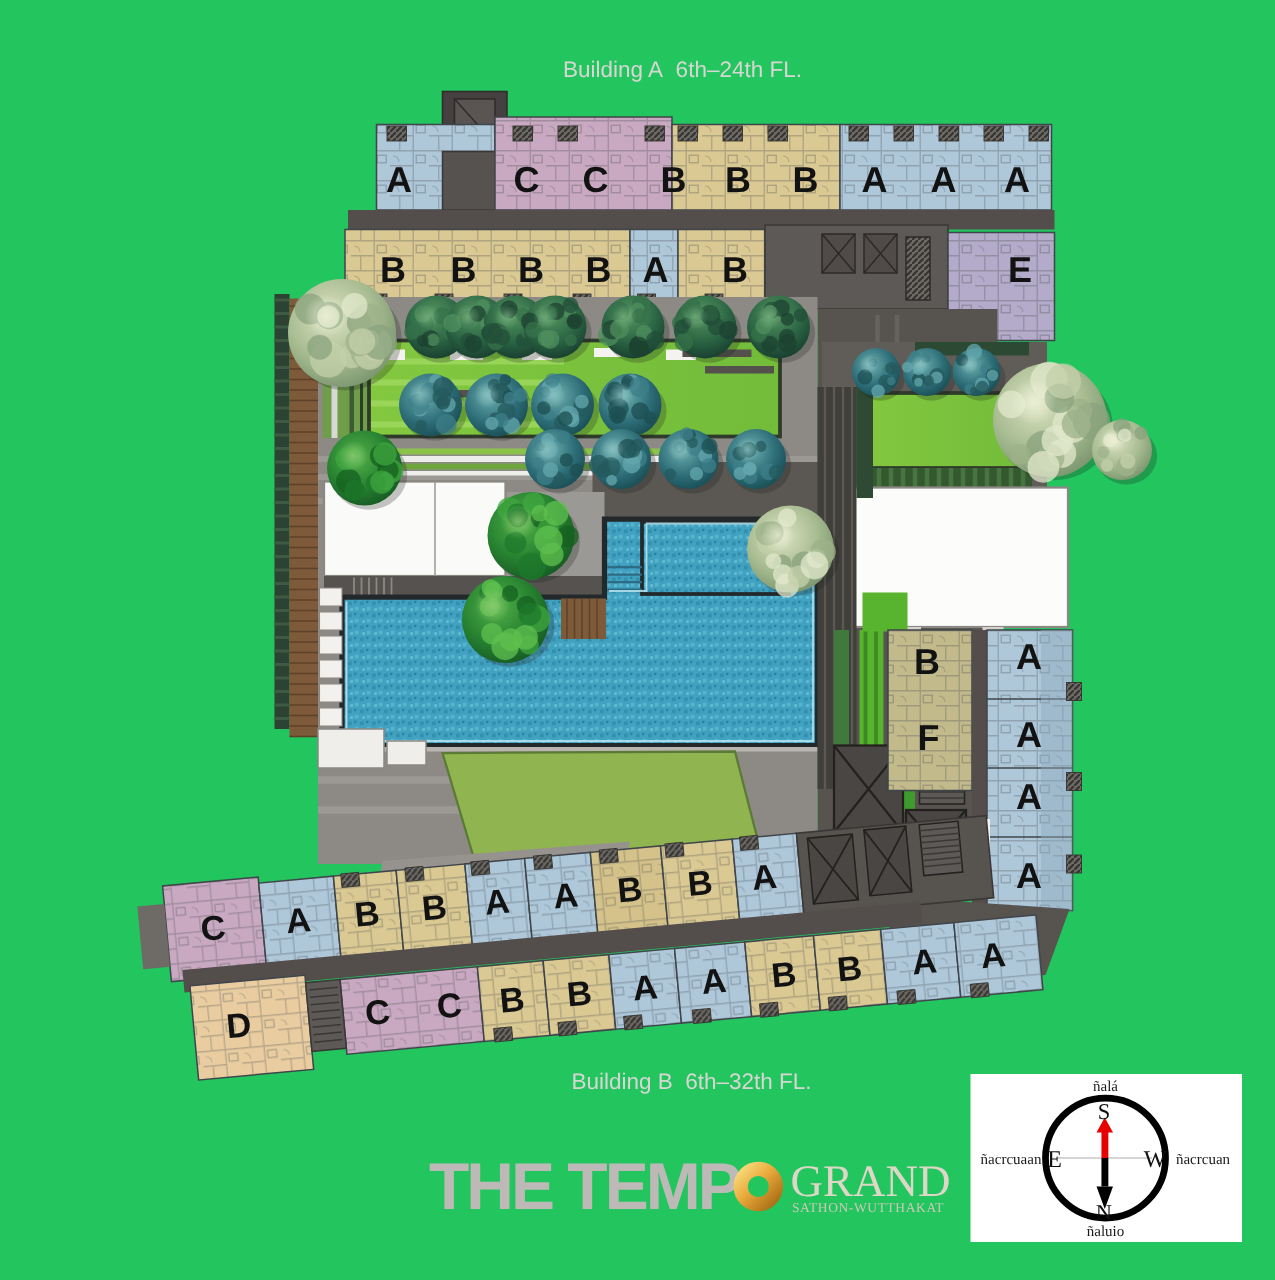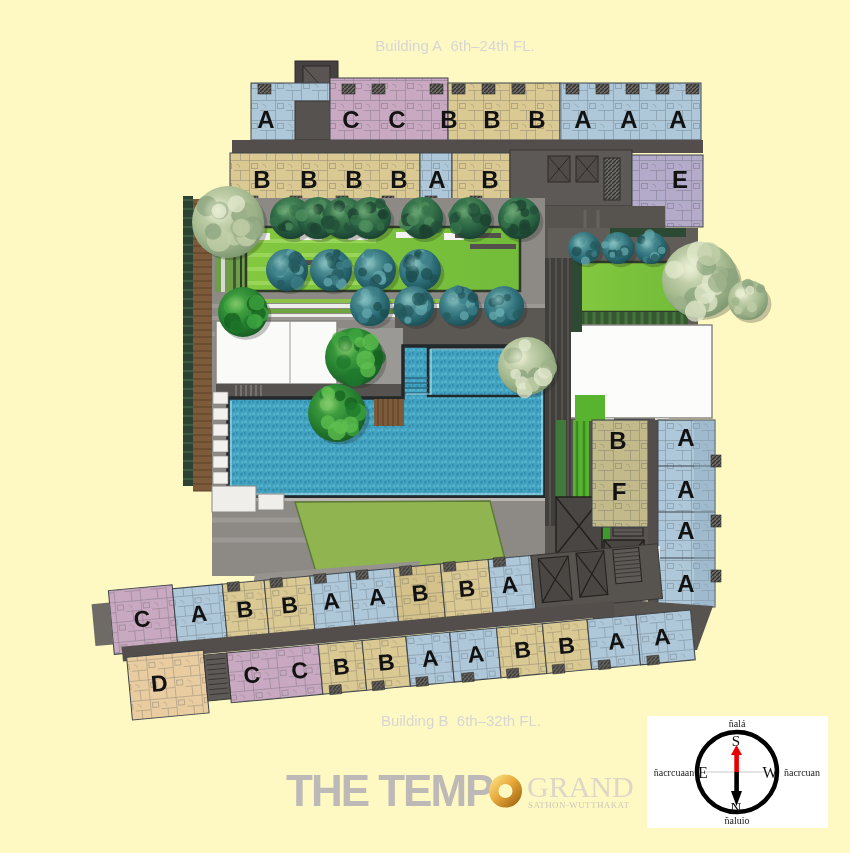--- a/index.html
+++ b/index.html
@@ -1,14 +1,14 @@
 <!DOCTYPE html>
 <html><head><meta charset="utf-8"><style>
 html,body{margin:0;padding:0;background:#6b6865;}
-#c{position:relative;width:850px;height:853px;background:#fef9c3;overflow:hidden;}
+#c{position:relative;width:850px;height:853px;background:#22c55e;overflow:hidden;}
 </style></head><body>
 <div id="c">
 <svg width="850" height="853" viewBox="0 0 850 853" xmlns="http://www.w3.org/2000/svg">
 <defs>
 <pattern id="rooml" width="26" height="20" patternUnits="userSpaceOnUse">
  <path d="M0 0.5H26M0 10.5H15M15.5 0V20M6.5 10.5V20" stroke="#474d52" stroke-width="0.9" fill="none" opacity="0.6"></path>
  <rect x="17.5" y="3.5" width="6" height="5" fill="none" stroke="#474d52" stroke-width="0.9" opacity="0.65"></rect>
  <path d="M2 4a4 4 0 0 1 4 4" stroke="#474d52" stroke-width="0.8" fill="none" opacity="0.5"></path>
 </pattern>
 <pattern id="hatch" width="4" height="4" patternUnits="userSpaceOnUse">

